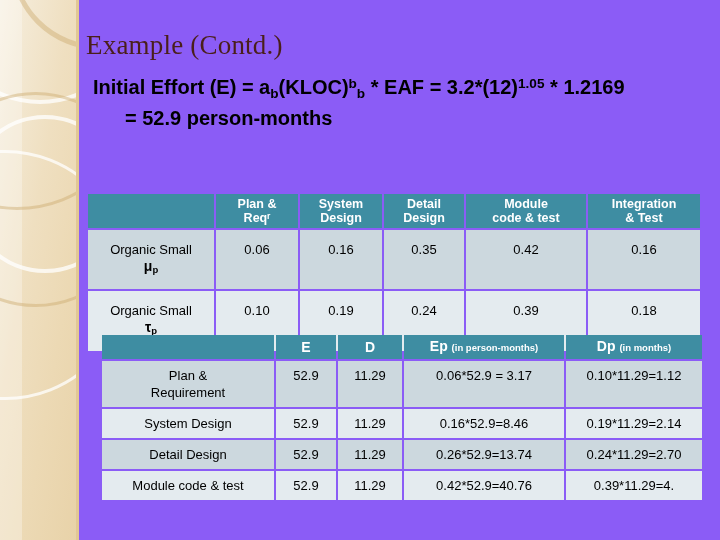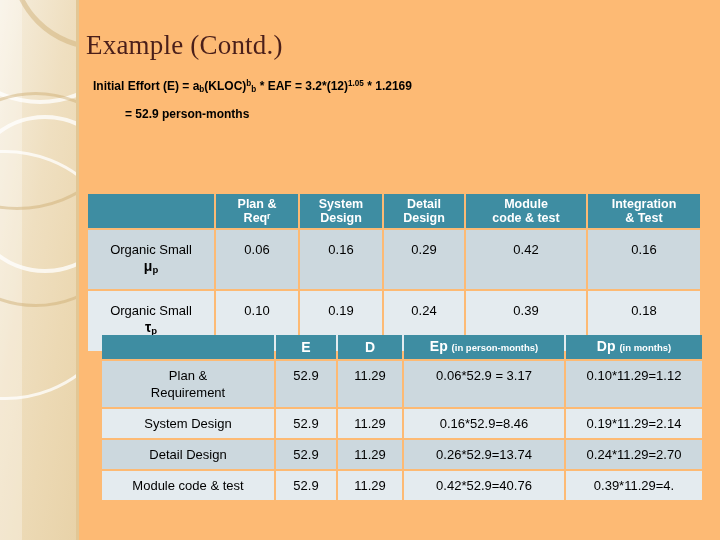--- a/index.html
+++ b/index.html
@@ -8,21 +8,21 @@
     width: 720px;
     height: 540px;
     overflow: hidden;
     background: #ffffff;
   }
 
   #slide {
     position: relative;
     width: 720px;
     height: 540px;
-    background: #fdba74;
+    background: #8b5cf6;
     font-family: "Liberation Sans", sans-serif;
   }
 
   
   #left-band {
     position: absolute;
     left: 0; top: 0;
     width: 79px; height: 540px;
     background: linear-gradient(100deg,
                 #f7f0e2 0%,
@@ -75,21 +75,21 @@
     color: #4a1f1a;
     white-space: nowrap;
     letter-spacing: 0.2px;
   }
 
   
   #body-text {
     position: absolute;
     left: 93px; top: 72px;
     width: 615px;
-    font-size: 12px;
+    font-size: 20px;
     font-weight: bold;
     color: #000000;
     line-height: 24px;
   }
   #body-text .ln { white-space: nowrap; }
   #body-text .ln-indent { padding-left: 32px; }
   sub { font-size: 0.68em; vertical-align: -0.25em; }
   sup { font-size: 0.68em; vertical-align: 0.45em; }
 
   
@@ -196,21 +196,21 @@
       </tr>
     </thead>
     <tbody>
       <tr class="band-a">
         <td class="rowlabel">
           <span class="cellwrap">Organic Small</span>
           <span class="cellwrap sub-sym"><span>μ</span><sub>p</sub></span>
         </td>
         <td>0.06</td>
         <td>0.16</td>
-        <td>0.29</td>
+        <td>0.35</td>
         <td>0.42</td>
         <td>0.16</td>
       </tr>
       <tr class="band-b">
         <td class="rowlabel">
           <span class="cellwrap">Organic Small</span>
           <span class="cellwrap sub-sym"><span>τ</span><sub>p</sub></span>
         </td>
         <td>0.10</td>
         <td>0.19</td>

